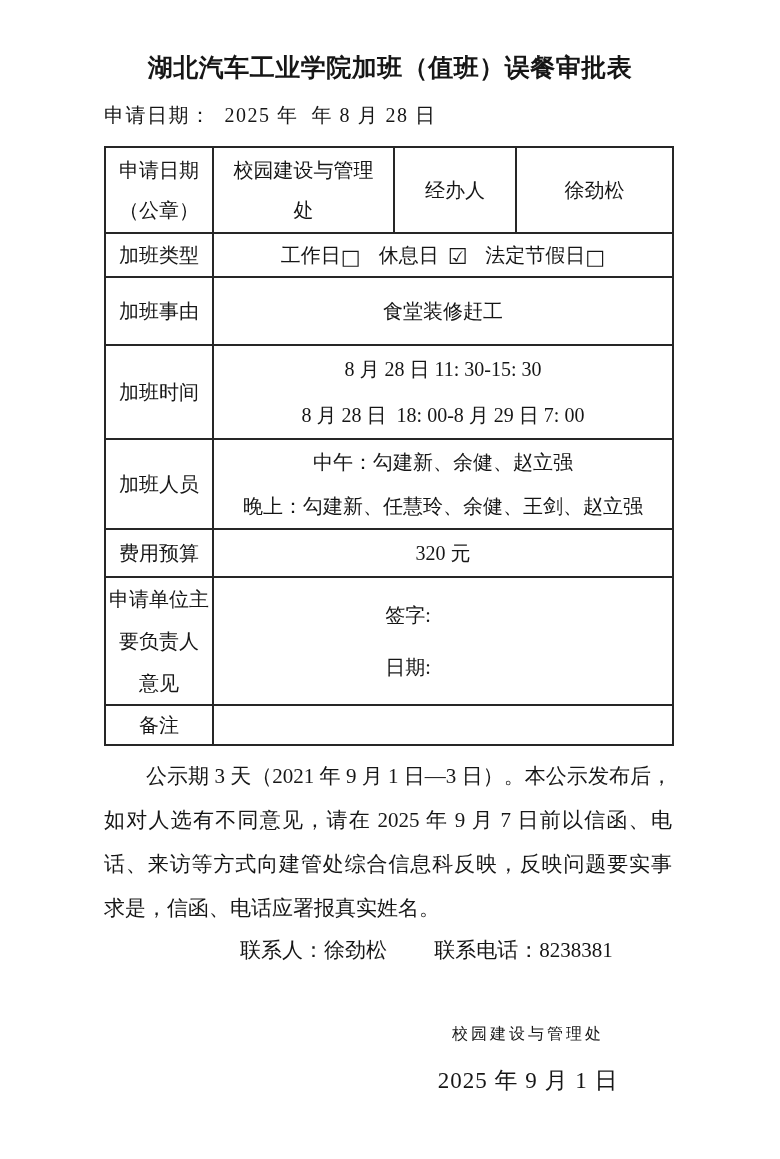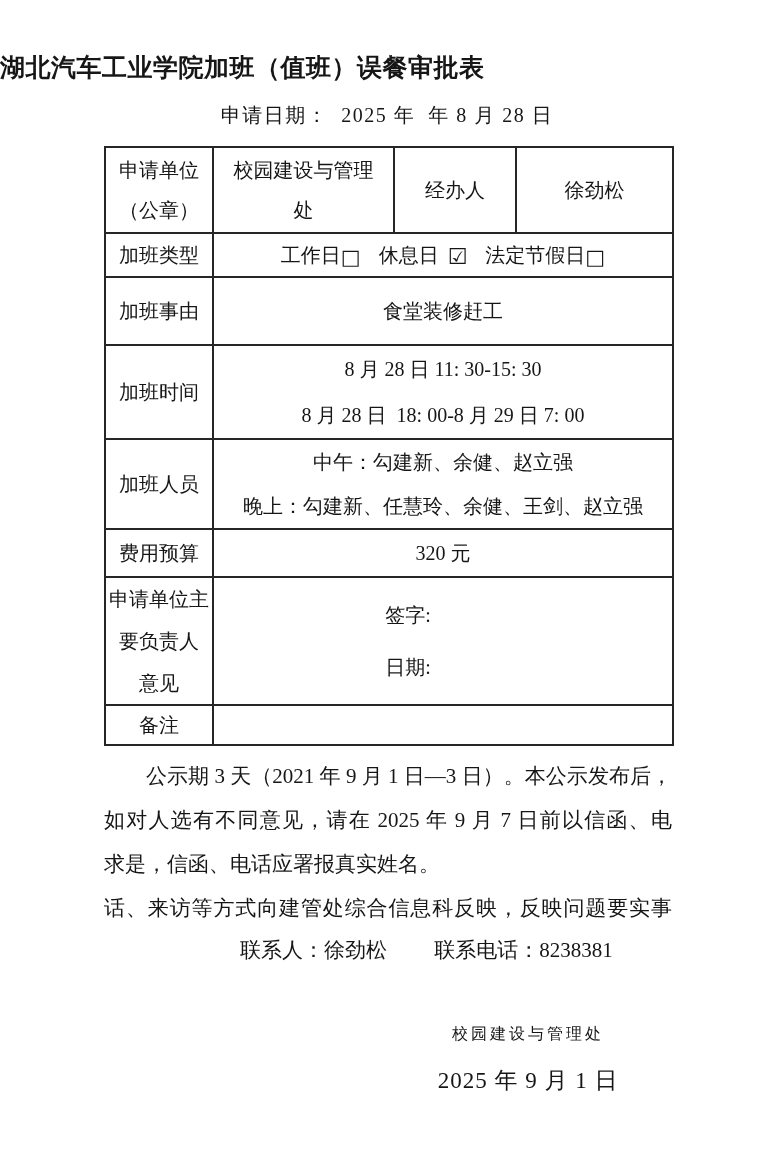--- a/index.html
+++ b/index.html
@@ -8,33 +8,34 @@
     width: 780px; height: 1159px;
     background: #ffffff;
     font-family: "Liberation Serif", "DejaVu Serif", serif;
     color: #161616;
     overflow: hidden;
   }
   .page { width: 780px; height: 1159px; position: relative; }
 
   .title {
     margin-top: 50px;
+    text-align: center;
     font-size: 25px;
     line-height: 36px;
     font-weight: 700;
     letter-spacing: 0.5px;
   }
 
   .content { width: 568px; margin-left: 104px; }
 
   .date-line {
     margin-top: 16px;
     font-size: 20px;
     line-height: 26px;
-    text-align: center;
+    text-align: left;
     letter-spacing: 1.5px;
     padding-right: 2px;
     white-space: pre;
   }
 
   table.form {
     margin-top: 18px;
     width: 568px;
     border-collapse: collapse;
     table-layout: fixed;
@@ -128,21 +129,21 @@
       <colgroup>
         <col style="width:108px">
           <col style="width:181px">
           <col style="width:122px">
           <col style="width:157px">
       </colgroup>
 
       <tbody>
           <tr class="r1">
         <td class="two-line">
-          <div>申请单位</div>
+          <div>申请日期</div>
           <div>（公章）</div>
         </td>
         <td class="two-line">
           <div>校园建设与管理</div>
           <div>处</div>
         </td>
         <td>经办人</td>
         <td>徐劲松</td>
       </tr>
 
@@ -198,22 +199,22 @@
       <tr class="r8">
         <td>备注</td>
         <td colspan="3"></td>
       </tr>
     </tbody>
       </table>
 
     <div class="notice">
       <div class="notice-line first">公示期 3 天（2021 年 9 月 1 日—3 日）。本公示发布后，</div>
       <div class="notice-line">如对人选有不同意见，请在 2025 年 9 月 7 日前以信函、电</div>
+      <div class="notice-line">话、来访等方式向建管处综合信息科反映，反映问题要实事</div>
       <div class="notice-line last">求是，信函、电话应署报真实姓名。</div>
-      <div class="notice-line">话、来访等方式向建管处综合信息科反映，反映问题要实事</div>
     </div>
 
     <div class="contact">联系人：徐劲松　　 联系电话：8238381</div>
 
     <div class="footer-org">校园建设与管理处</div>
     <div class="footer-date">2025 年 9 月 1 日</div>
 
   </div>
 </div>
 

